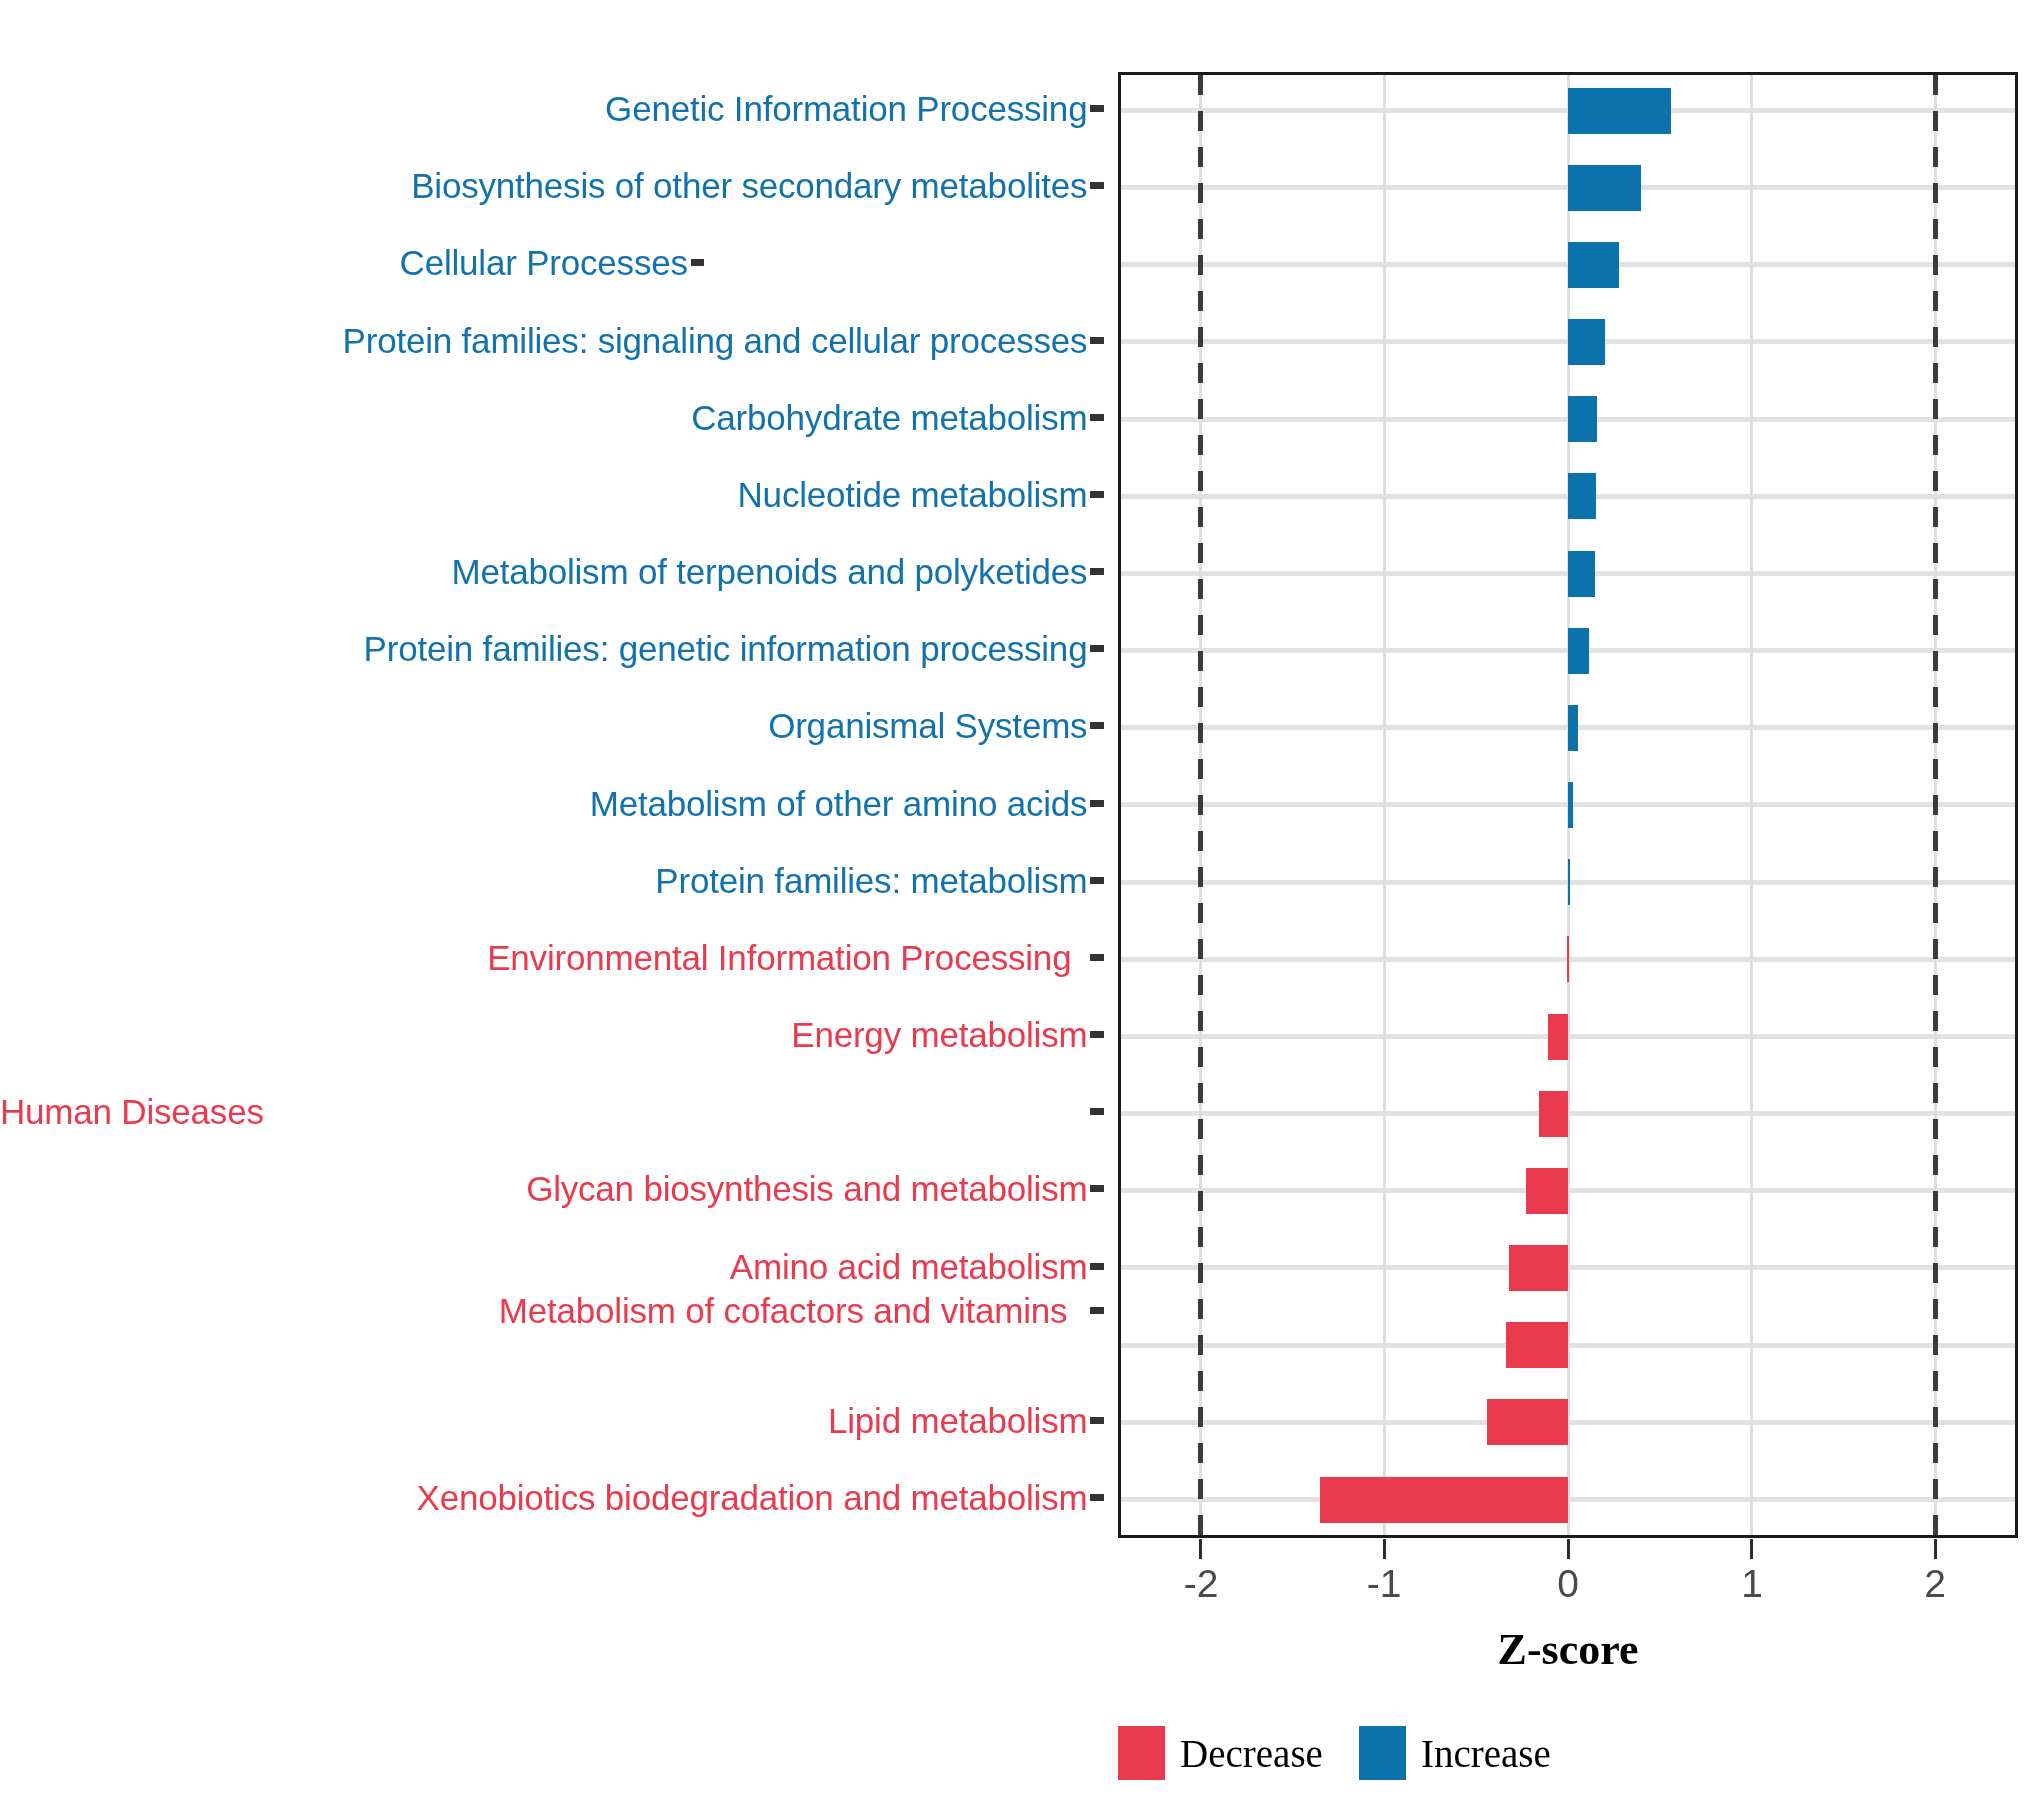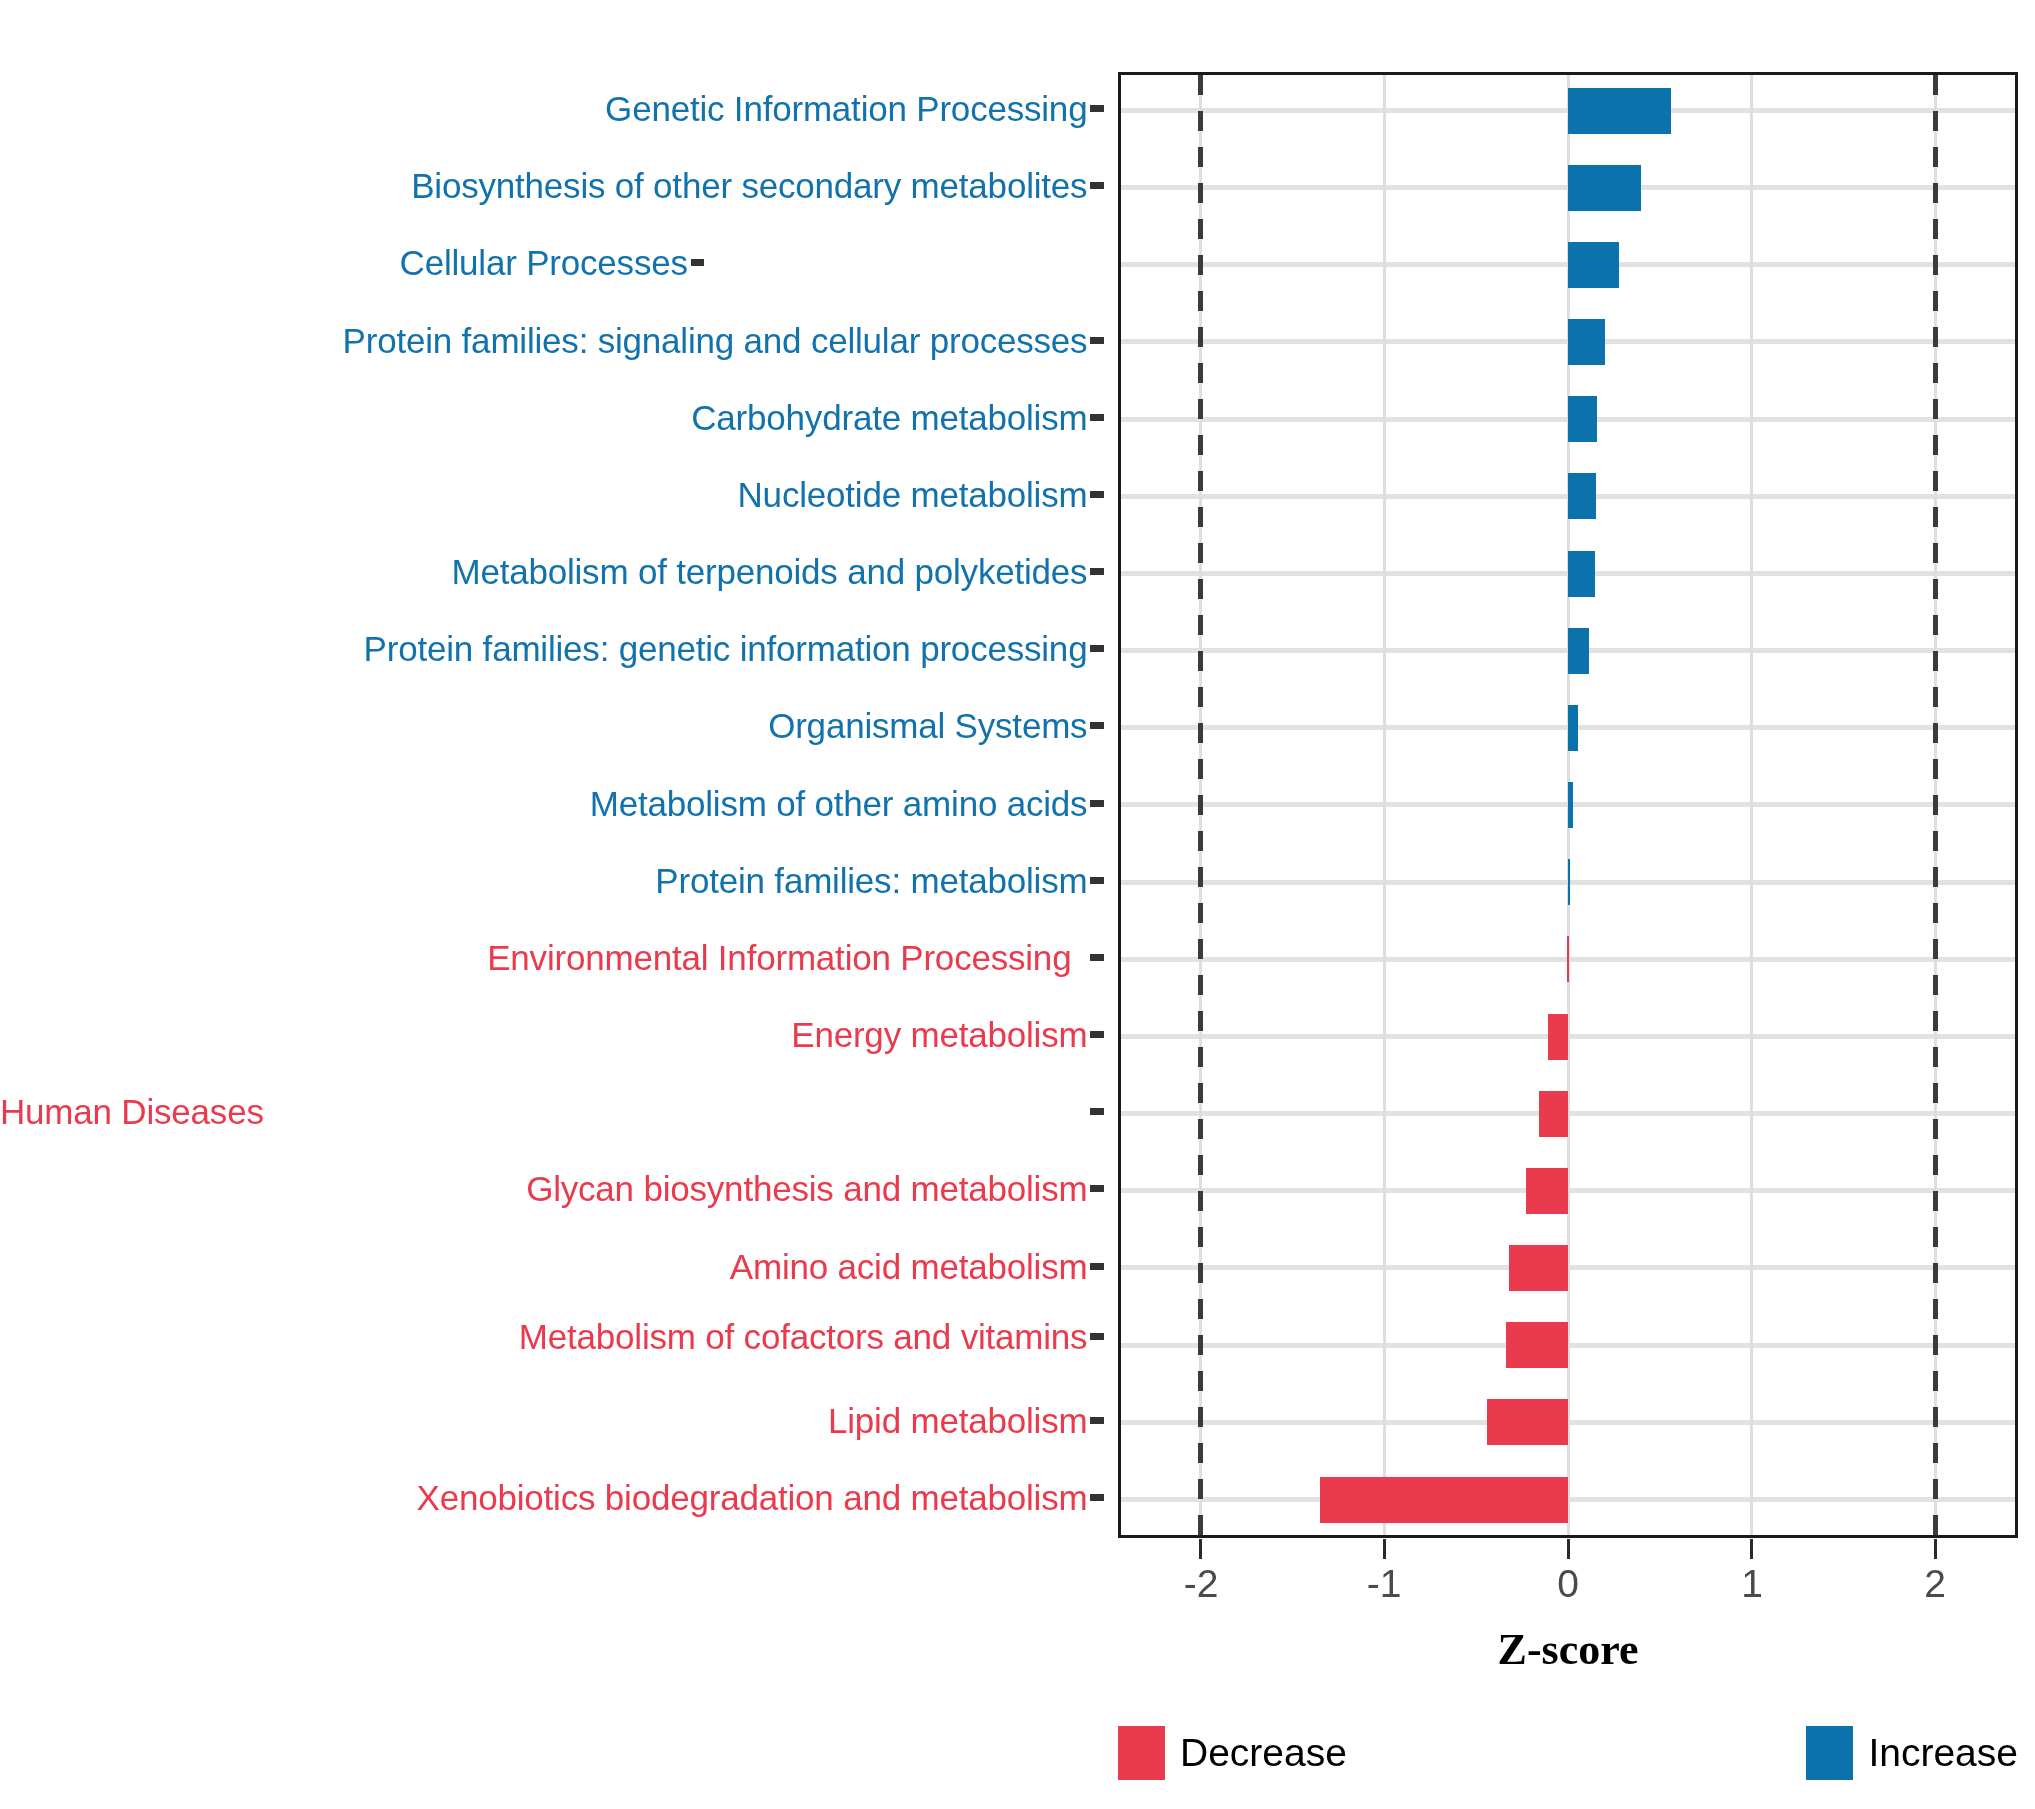--- a/index.html
+++ b/index.html
@@ -59,21 +59,21 @@
     transform:translateX(-50%);white-space:nowrap;
   }
   #xtitle{
     position:absolute;left:1118px;top:1624px;width:900px;
     text-align:center;font-size:44px;font-weight:bold;color:#000000;font-family:Liberation Serif, serif;
   }
 
   
   #legend{
     position:absolute;left:1118px;top:1719px;width:900px;height:68px;
-    display:flex;align-items:center;justify-content:space-between;gap:36px;
+    display:flex;align-items:center;justify-content:flex-start;gap:36px;font-family:Liberation Serif, serif;
   }
   .leg-item{display:flex;align-items:center;gap:15px;}
   .leg-swatch{width:47px;height:54px;}
   .leg-label{font-size:39px;color:#000000;white-space:nowrap;}
 </style>
 </head>
 <body>
 
 <div id="root">
 
@@ -135,21 +135,21 @@
         <span class="tick-mark"></span>
       </div>
       <div class="label-row" style="top: 1080px;">
         <span class="label-text lab-dec">Glycan biosynthesis and metabolism</span>
         <span class="tick-mark"></span>
       </div>
       <div class="label-row" style="top: 1158px;">
         <span class="label-text lab-dec">Amino acid metabolism</span>
         <span class="tick-mark"></span>
       </div>
-      <div class="label-row" style="top: 1228px;">
+      <div class="label-row" style="top: 1202px; gap: 20px;">
         <span class="label-text lab-dec">Metabolism of cofactors and vitamins</span>
         <span class="tick-mark"></span>
       </div>
       <div class="label-row" style="top: 1312px;">
         <span class="label-text lab-dec">Lipid metabolism</span>
         <span class="tick-mark"></span>
       </div>
       <div class="label-row" style="top: 1389px;">
         <span class="label-text lab-dec">Xenobiotics biodegradation and metabolism</span>
         <span class="tick-mark"></span>

